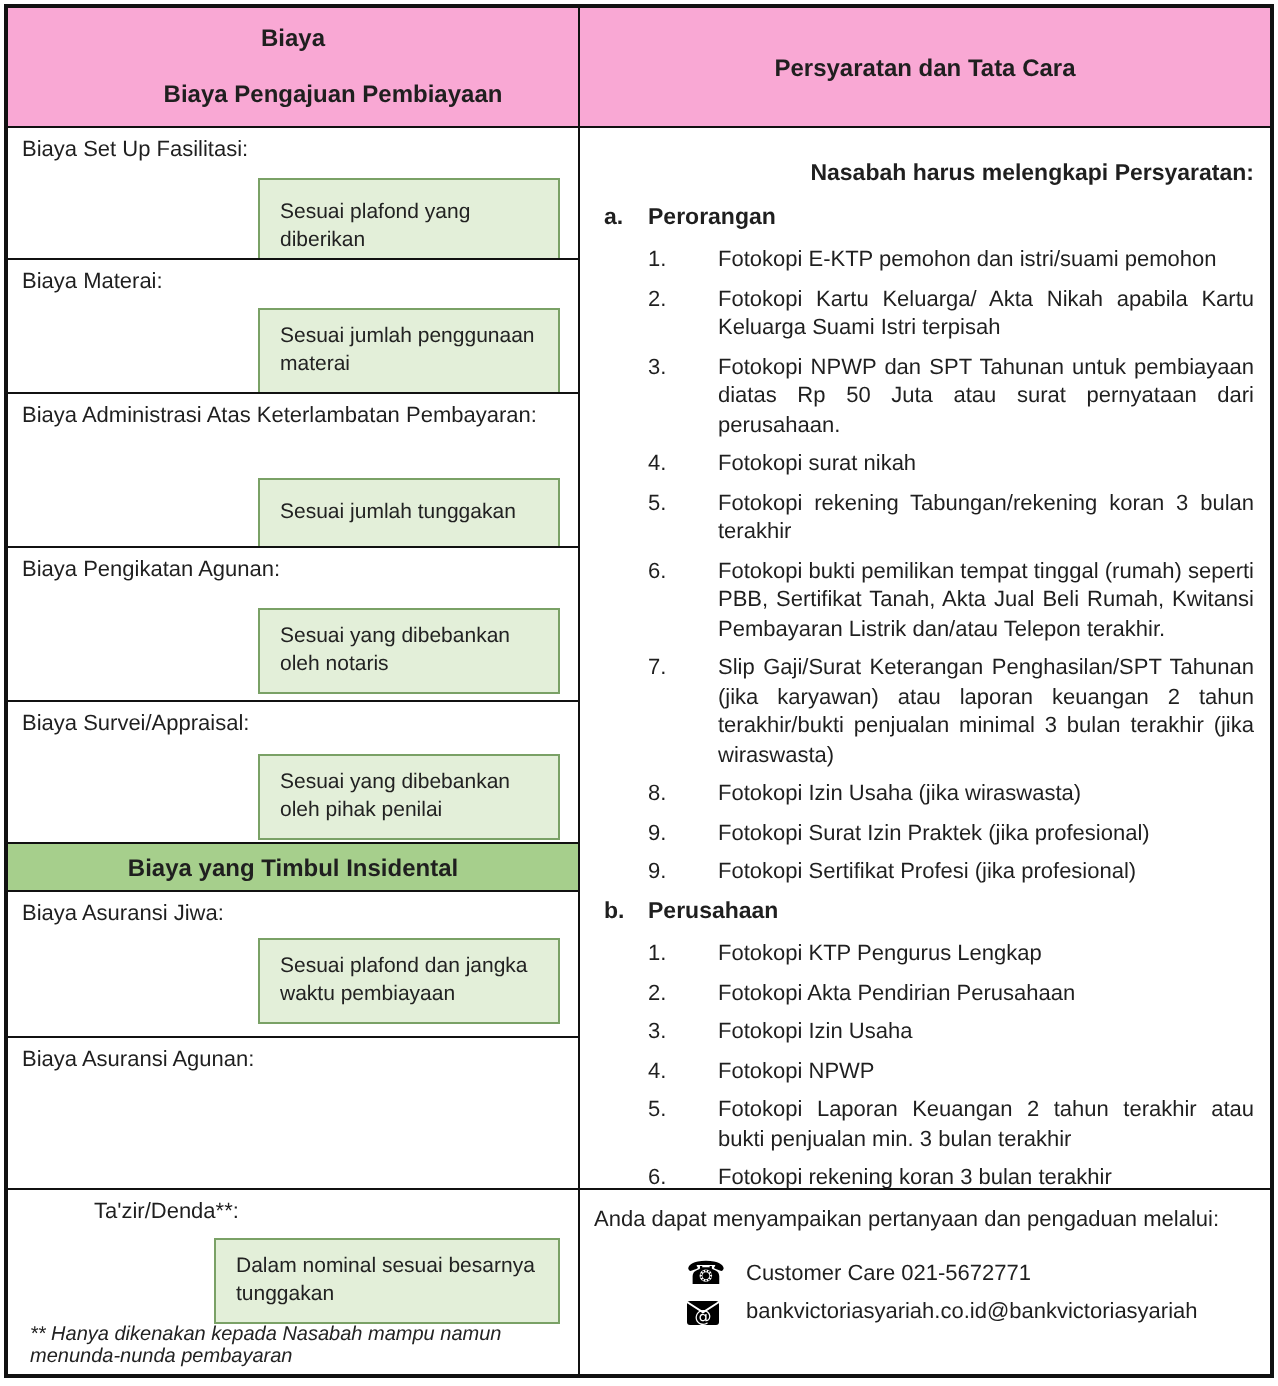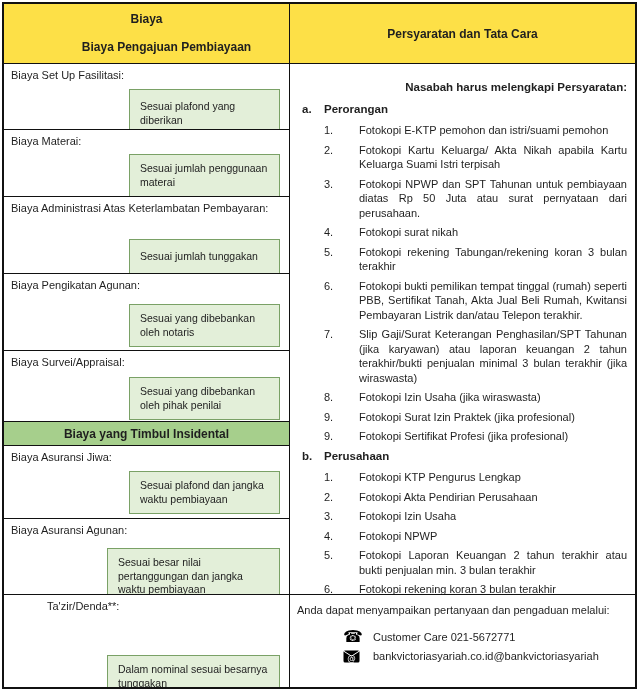--- a/index.html
+++ b/index.html
@@ -7,21 +7,21 @@
   body { font-family: "Liberation Sans", "DejaVu Sans", sans-serif; color: #1f1f1f; }
 
   .doc { width: 635px; height: 687px; margin: 2px; border: 2px solid #111; display: flex; background: #fff; }
 
   .col-left  { width: 286px; border-right: 1px solid #111; display: flex; flex-direction: column; }
   .col-right { flex: 1; display: flex; flex-direction: column; }
 
   .cell { border-bottom: 1px solid #111; position: relative; overflow: hidden; }
 
   
-  .hdr { background: #fde047; text-align: center; font-weight: bold; font-size: 12px; }
+  .hdr { background: #f9a8d4; text-align: center; font-weight: bold; font-size: 12px; }
   .hdr-left { height: 60px; padding-top: 8px; }
   .hdr-left .line2 { margin-top: 14px; padding-left: 40px; }
   .hdr-right { height: 60px; display: flex; align-items: center; justify-content: center; }
 
   
   .fee { display: flex; flex-direction: column; padding: 4px 5px 4px 7px; font-size: 11px; }
   .fee-label { line-height: 14px; }
   .note { background: #e3efd9; border: 1px solid #7aa166; width: 151px;
           margin-left: auto; margin-right: 4px; font-size: 10.5px; line-height: 13.5px;
           padding: 7px 6px 7px 10px; color: #222; }
@@ -30,23 +30,23 @@
 
   .r-setup   { height: 66px; } .r-setup .note   { margin-top: 7px; }
   .r-admin   { height: 77px; } .r-admin .note   { margin-top: 24px; }
   .r-materai { height: 67px; } .r-materai .note { margin-top: 6px; }
   .r-agunan  { height: 77px; } .r-agunan .note  { margin-top: 12px; }
   .r-survei  { height: 71px; } .r-survei .note  { margin-top: 8px; }
 
   .band { height: 24px; background: #a6cf8c; font-weight: bold; font-size: 12px;
           display: flex; align-items: center; justify-content: center; }
 
-  .r-jiwa   { height: 73px; justify-content: space-between; } .r-jiwa .note   { margin-top: 5px; }
+  .r-jiwa   { height: 73px; } .r-jiwa .note   { margin-top: 5px; }
   .r-agn2   { height: 76px; } .r-agn2 .note   { margin-top: 11px; }
-  .r-tazir  { flex: 1; border-bottom: none; gap: 36px; }
+  .r-tazir  { flex: 1; border-bottom: none; }
   .r-tazir .fee-label { padding-left: 36px; }
   .r-tazir .note { margin-top: 6px; }
   .footnote { margin-top: auto; font-style: italic; font-size: 10px; color: #222; padding: 0 2px 3px 4px; }
 
   
   .req-body { height: 531px; padding: 6px 8px 0 7px; font-size: 11px; line-height: 14.5px; }
   .req-intro { font-weight: bold; font-size: 11.5px; margin: 10px 0 7px 0; text-align: right; }
   .sec-head { display: flex; font-weight: bold; font-size: 11.5px; margin: 2px 0 7px 0; padding-left: 5px; }
   .sec-head .marker { width: 22px; }
   .req-list { list-style: none; }
@@ -101,21 +101,20 @@
 
     <div class="cell band">Biaya yang Timbul Insidental</div>
 
     <div class="cell fee r-jiwa">
       <div class="fee-label">Biaya Asuransi Jiwa:</div>
       <div class="note">Sesuai plafond dan jangka waktu pembiayaan</div>
     </div>
 
     <div class="cell fee r-agn2">
       <div class="fee-label">Biaya Asuransi Agunan:</div>
-      <div class="note wide">Sesuai besar nilai pertanggungan dan jangka waktu pembiayaan</div>
     </div>
 
     <div class="cell fee r-tazir">
       <div class="fee-label">Ta'zir/Denda**:</div>
       <div class="note wide">Dalam nominal sesuai besarnya tunggakan</div>
       <div class="footnote">** Hanya dikenakan kepada Nasabah mampu namun menunda-nunda pembayaran</div>
     </div>
 
   </div>
 

